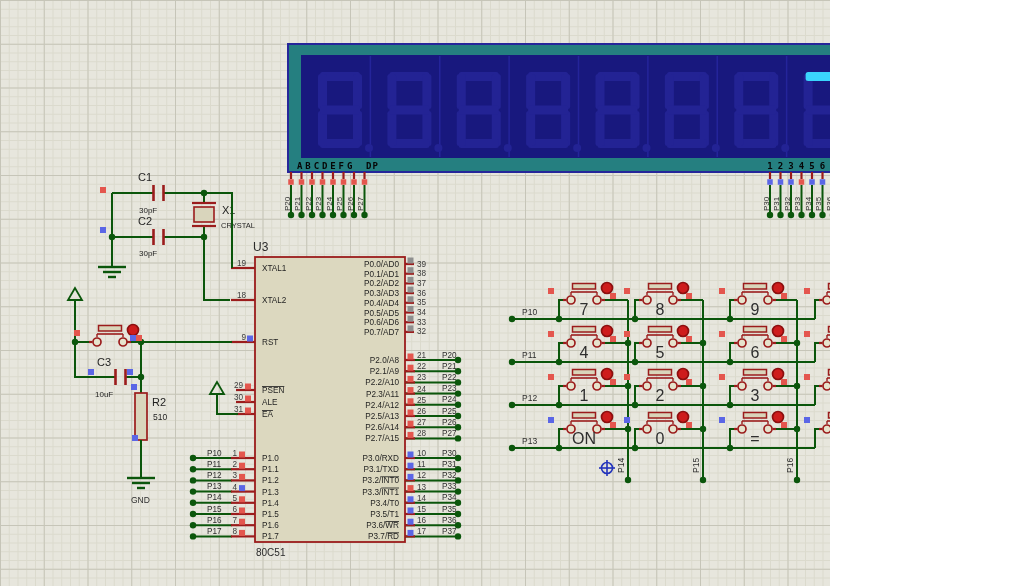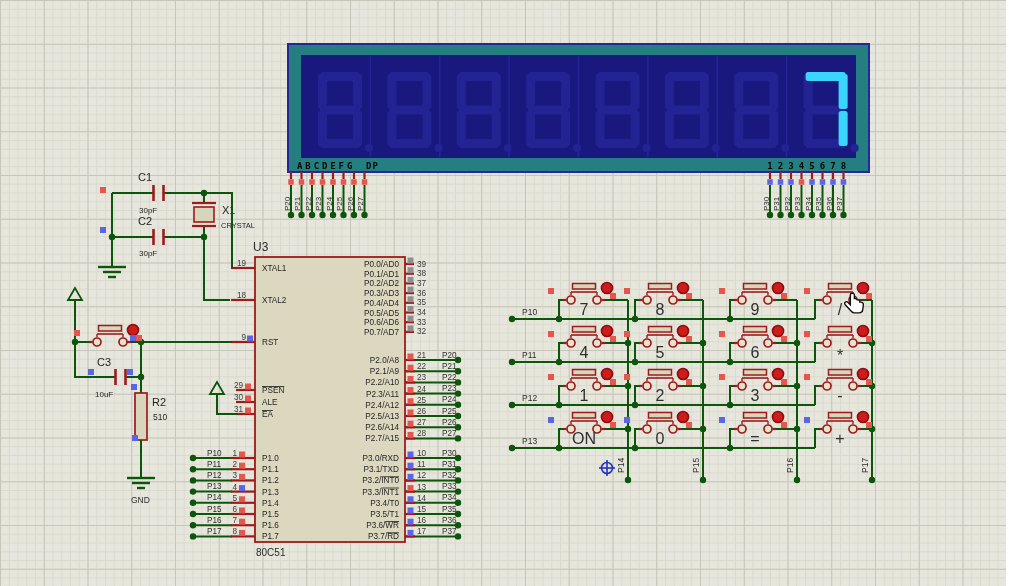--- a/index.html
+++ b/index.html
@@ -1,18 +1,18 @@
 <!DOCTYPE html>
 <html><head>
 <meta charset="utf-8">
 <style>
   html,body{margin:0;padding:0;}
   body{font-family:"Liberation Sans",sans-serif;}
   #canvas{
-    position:relative;width:1006px;height:586px;overflow:hidden;
+    position:relative;width:830px;height:586px;overflow:hidden;
     background-color:#e7e6dd;
     background-image:
       linear-gradient(#c6c5b8 1px, transparent 1px),
       linear-gradient(90deg,#c6c5b8 1px, transparent 1px),
       linear-gradient(#dbdacd 1px, transparent 1px),
       linear-gradient(90deg,#dbdacd 1px, transparent 1px);
     background-size:43.75px 43.75px,43.75px 43.75px,8.75px 8.75px,8.75px 8.75px;
   }
   svg text{user-select:none;}
 </style>

